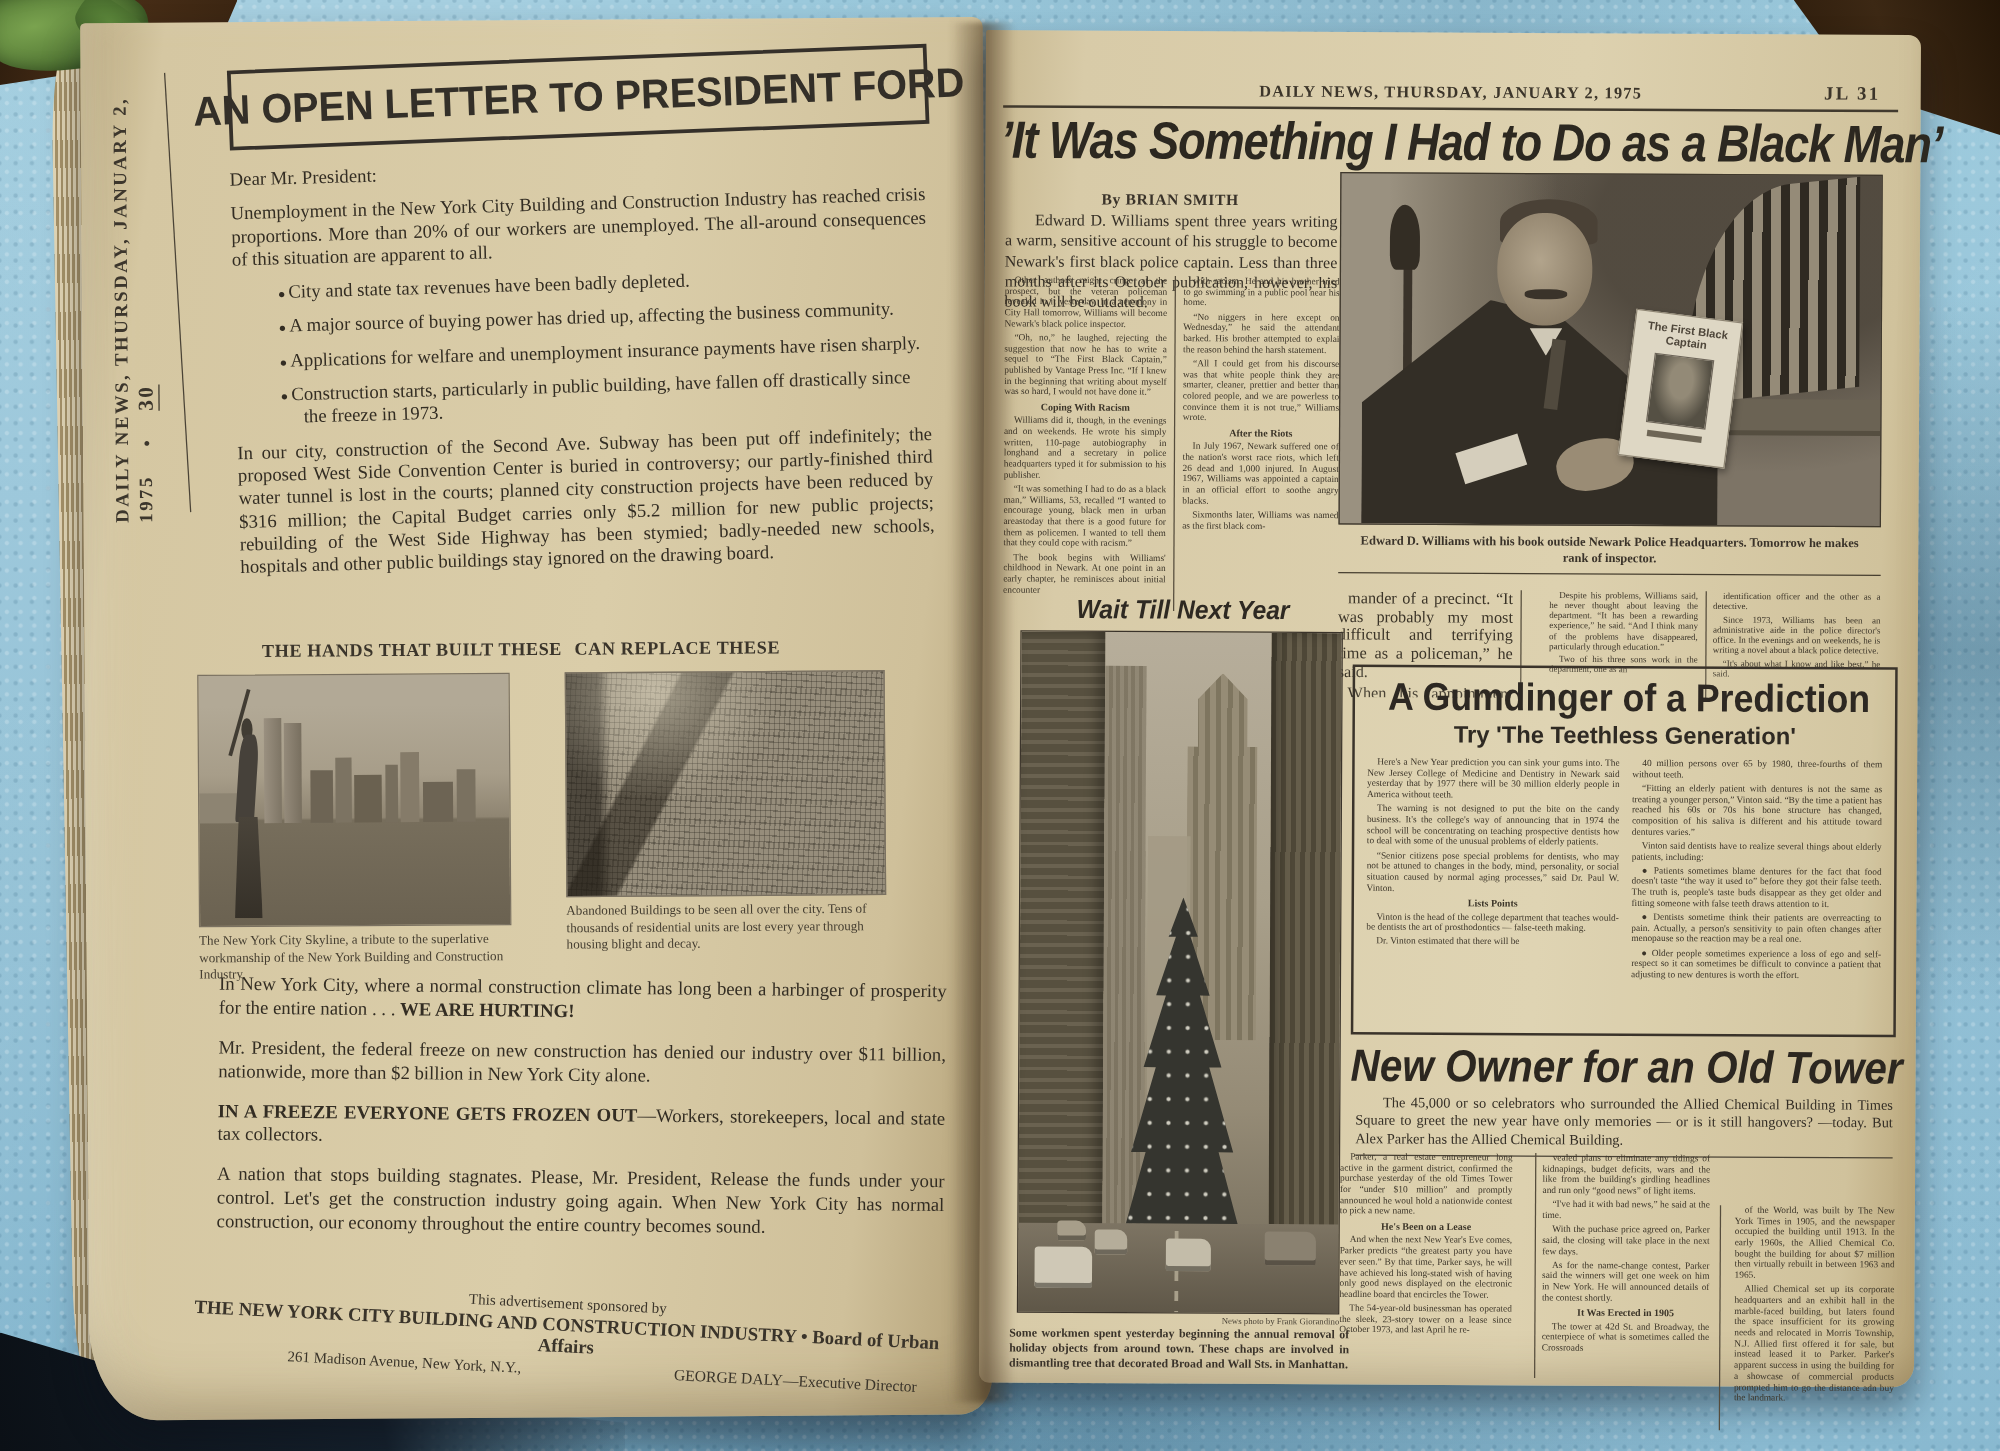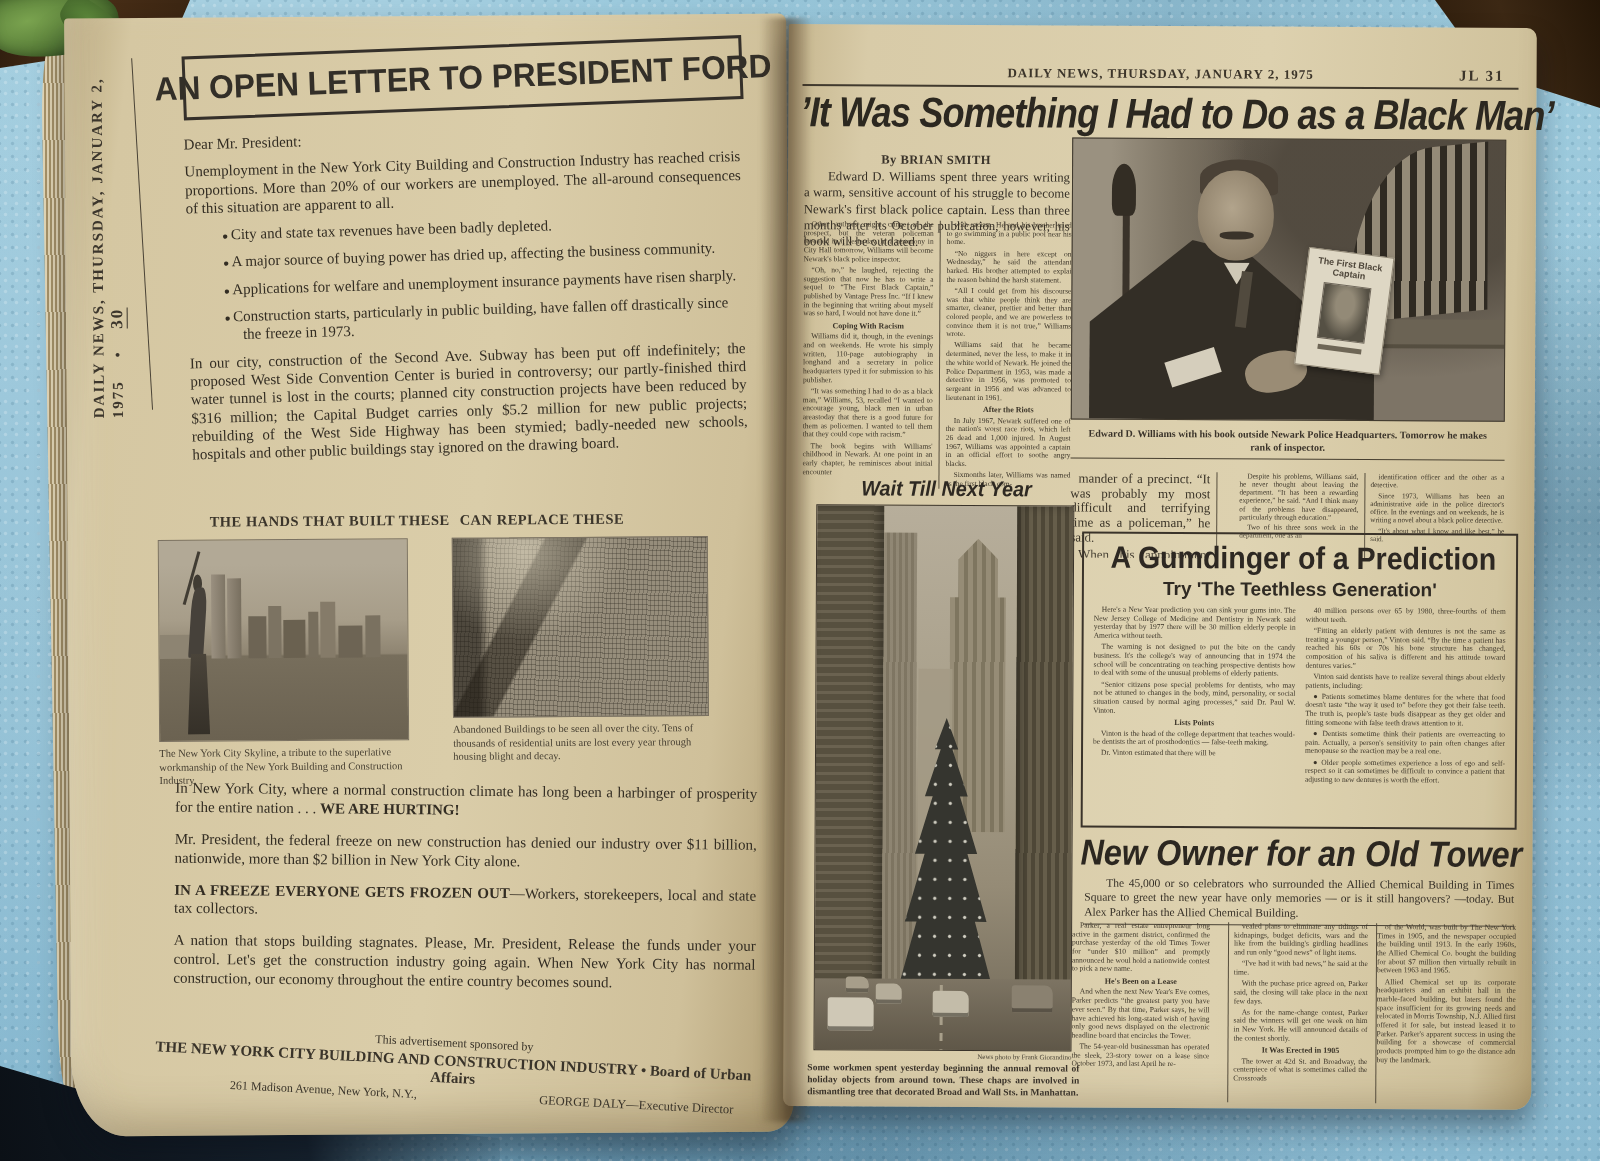--- a/index.html
+++ b/index.html
@@ -184,21 +184,21 @@
   .gum-subhead{text-align:center;font-family:"Liberation Sans",sans-serif;font-weight:700;font-size:19px;color:#2f2a23;margin-top:2px;}
   .gum-cols{position:relative;margin-top:6px;height:212px;}
   .gumc1{left:0;top:0;width:202px;height:212px;}
   .gumc2{left:212px;top:0;width:200px;height:212px;}
   .tower-headline{position:absolute;left:296px;top:806px;width:436px;font-family:"Liberation Sans",sans-serif;
     font-weight:700;font-style:italic;font-size:36px;color:#2c2720;white-space:nowrap;transform:scaleX(.9);transform-origin:left center;}
   .tower-lede{position:absolute;left:300px;top:850px;width:430px;font-size:11.5px;line-height:1.26;text-align:justify;
     color:#352f26;text-indent:22px;border-bottom:1.5px solid #4a4336;padding-bottom:5px;}
   .twc1{left:288px;top:896px;width:138px;height:180px;}
   .twc2{left:444px;top:896px;width:140px;height:180px;border-left:1px solid #554c3c;padding-left:5px;}
-  .twc3{left:592px;top:896px;width:140px;height:180px;border-left:1px solid #554c3c;padding-left:0;}
+  .twc3{left:592px;top:937px;width:140px;height:180px;border-left:1px solid #554c3c;padding-left:11px;}
 </style>
 </head>
 <body>
 
 <div class="scene">
   <div class="wood-tl"></div>
   <div class="wood-tr"></div>
   <div class="leaf leaf1"></div>
   <div class="leaf leaf2"></div>
   <div class="page-edges"></div>
@@ -290,21 +290,20 @@
         <div class="col-para">“Oh, no,” he laughed, rejecting the suggestion that now he has to write a sequel to “The First Black Captain,” published by Vantage Press Inc. “If I knew in the beginning that writing about myself was so hard, I would not have done it.”</div>
         <div class="col-subhead">Coping With Racism</div>
         <div class="col-para">Williams did it, though, in the evenings and on weekends. He wrote his simply written, 110-page autobiography in longhand and a secretary in police headquarters typed it for submission to his publisher.</div>
         <div class="col-para">“It was something I had to do as a black man,” Williams, 53, recalled “I wanted to encourage young, black men in urban areastoday that there is a good future for them as policemen. I wanted to tell them that they could cope with racism.”</div>
         <div class="col-para">The book begins with Williams' childhood in Newark. At one point in an early chapter, he reminisces about initial encounter</div>
       </div>
     <div class="np-col a1c2">
         <div class="col-para">with racism. He and his brother tried to go swimming in a public pool near his home.</div>
         <div class="col-para">“No niggers in here except on Wednesday,” he said the attendant barked. His brother attempted to explai the reason behind the harsh statement.</div>
         <div class="col-para">“All I could get from his discourse was that white people think they are smarter, cleaner, prettier and better than colored people, and we are powerless to convince them it is not true,” Williams wrote.</div>
-        <div class="col-para">Williams said that he became determined, never the less, to make it in the white world of Newark. He joined the Police Department in 1953, was made a detective in 1956, was promoted to sergeant in 1956 and was advanced to lieutenant in 1961.</div>
         <div class="col-subhead">After the Riots</div>
         <div class="col-para">In July 1967, Newark suffered one of the nation's worst race riots, which left 26 dead and 1,000 injured. In August 1967, Williams was appointed a captain in an official effort to soothe angry blacks.</div>
         <div class="col-para">Sixmonths later, Williams was named as the first black com-</div>
       </div>
 
     <div class="photo-williams">
       <div class="pw-wall"></div>
       <div class="pw-window"></div>
       <div class="pw-ledge"></div>
       <div class="pw-pole"></div>
@@ -367,21 +366,21 @@
             <div class="col-para">The warning is not designed to put the bite on the candy business. It's the college's way of announcing that in 1974 the school will be concentrating on teaching prospective dentists how to deal with some of the unusual problems of elderly patients.</div>
             <div class="col-para">“Senior citizens pose special problems for dentists, who may not be attuned to changes in the body, mind, personality, or social situation caused by normal aging processes,” said Dr. Paul W. Vinton.</div>
             <div class="col-subhead">Lists Points</div>
             <div class="col-para">Vinton is the head of the college department that teaches would-be dentists the art of prosthodontics — false-teeth making.</div>
             <div class="col-para">Dr. Vinton estimated that there will be</div>
           </div>
         <div class="np-col gumc2">
             <div class="col-para">40 million persons over 65 by 1980, three-fourths of them without teeth.</div>
             <div class="col-para">“Fitting an elderly patient with dentures is not the same as treating a younger person,” Vinton said. “By the time a patient has reached his 60s or 70s his bone structure has changed, composition of his saliva is different and his attitude toward dentures varies.”</div>
             <div class="col-para">Vinton said dentists have to realize several things about elderly patients, including:</div>
-            <div class="col-para">● Patients sometimes blame dentures for the where that food doesn't taste “the way it used to” before they got their false teeth. The truth is, people's taste buds disappear as they get older and fitting someone with false teeth draws attention to it.</div>
+            <div class="col-para">● Patients sometimes blame dentures for the fact that food doesn't taste “the way it used to” before they got their false teeth. The truth is, people's taste buds disappear as they get older and fitting someone with false teeth draws attention to it.</div>
             <div class="col-para">● Dentists sometime think their patients are overreacting to pain. Actually, a person's sensitivity to pain often changes after menopause so the reaction may be a real one.</div>
             <div class="col-para">● Older people sometimes experience a loss of ego and self-respect so it can sometimes be difficult to convince a patient that adjusting to new dentures is worth the effort.</div>
           </div>
       </div>
     </div>
 
     <div class="tower-headline">New Owner for an Old Tower</div>
     <div class="tower-lede">The 45,000 or so celebrators who surrounded the Allied Chemical Building in Times Square to greet the new year have only memories — or is it still hangovers? —today. But Alex Parker has the Allied Chemical Building.</div>
     <div class="np-col twc1">
         <div class="col-para">Parker, a real estate entrepreneur long active in the garment district, confirmed the purchase yesterday of the old Times Tower for “under $10 million” and promptly announced he woul hold a nationwide contest to pick a new name.</div>

